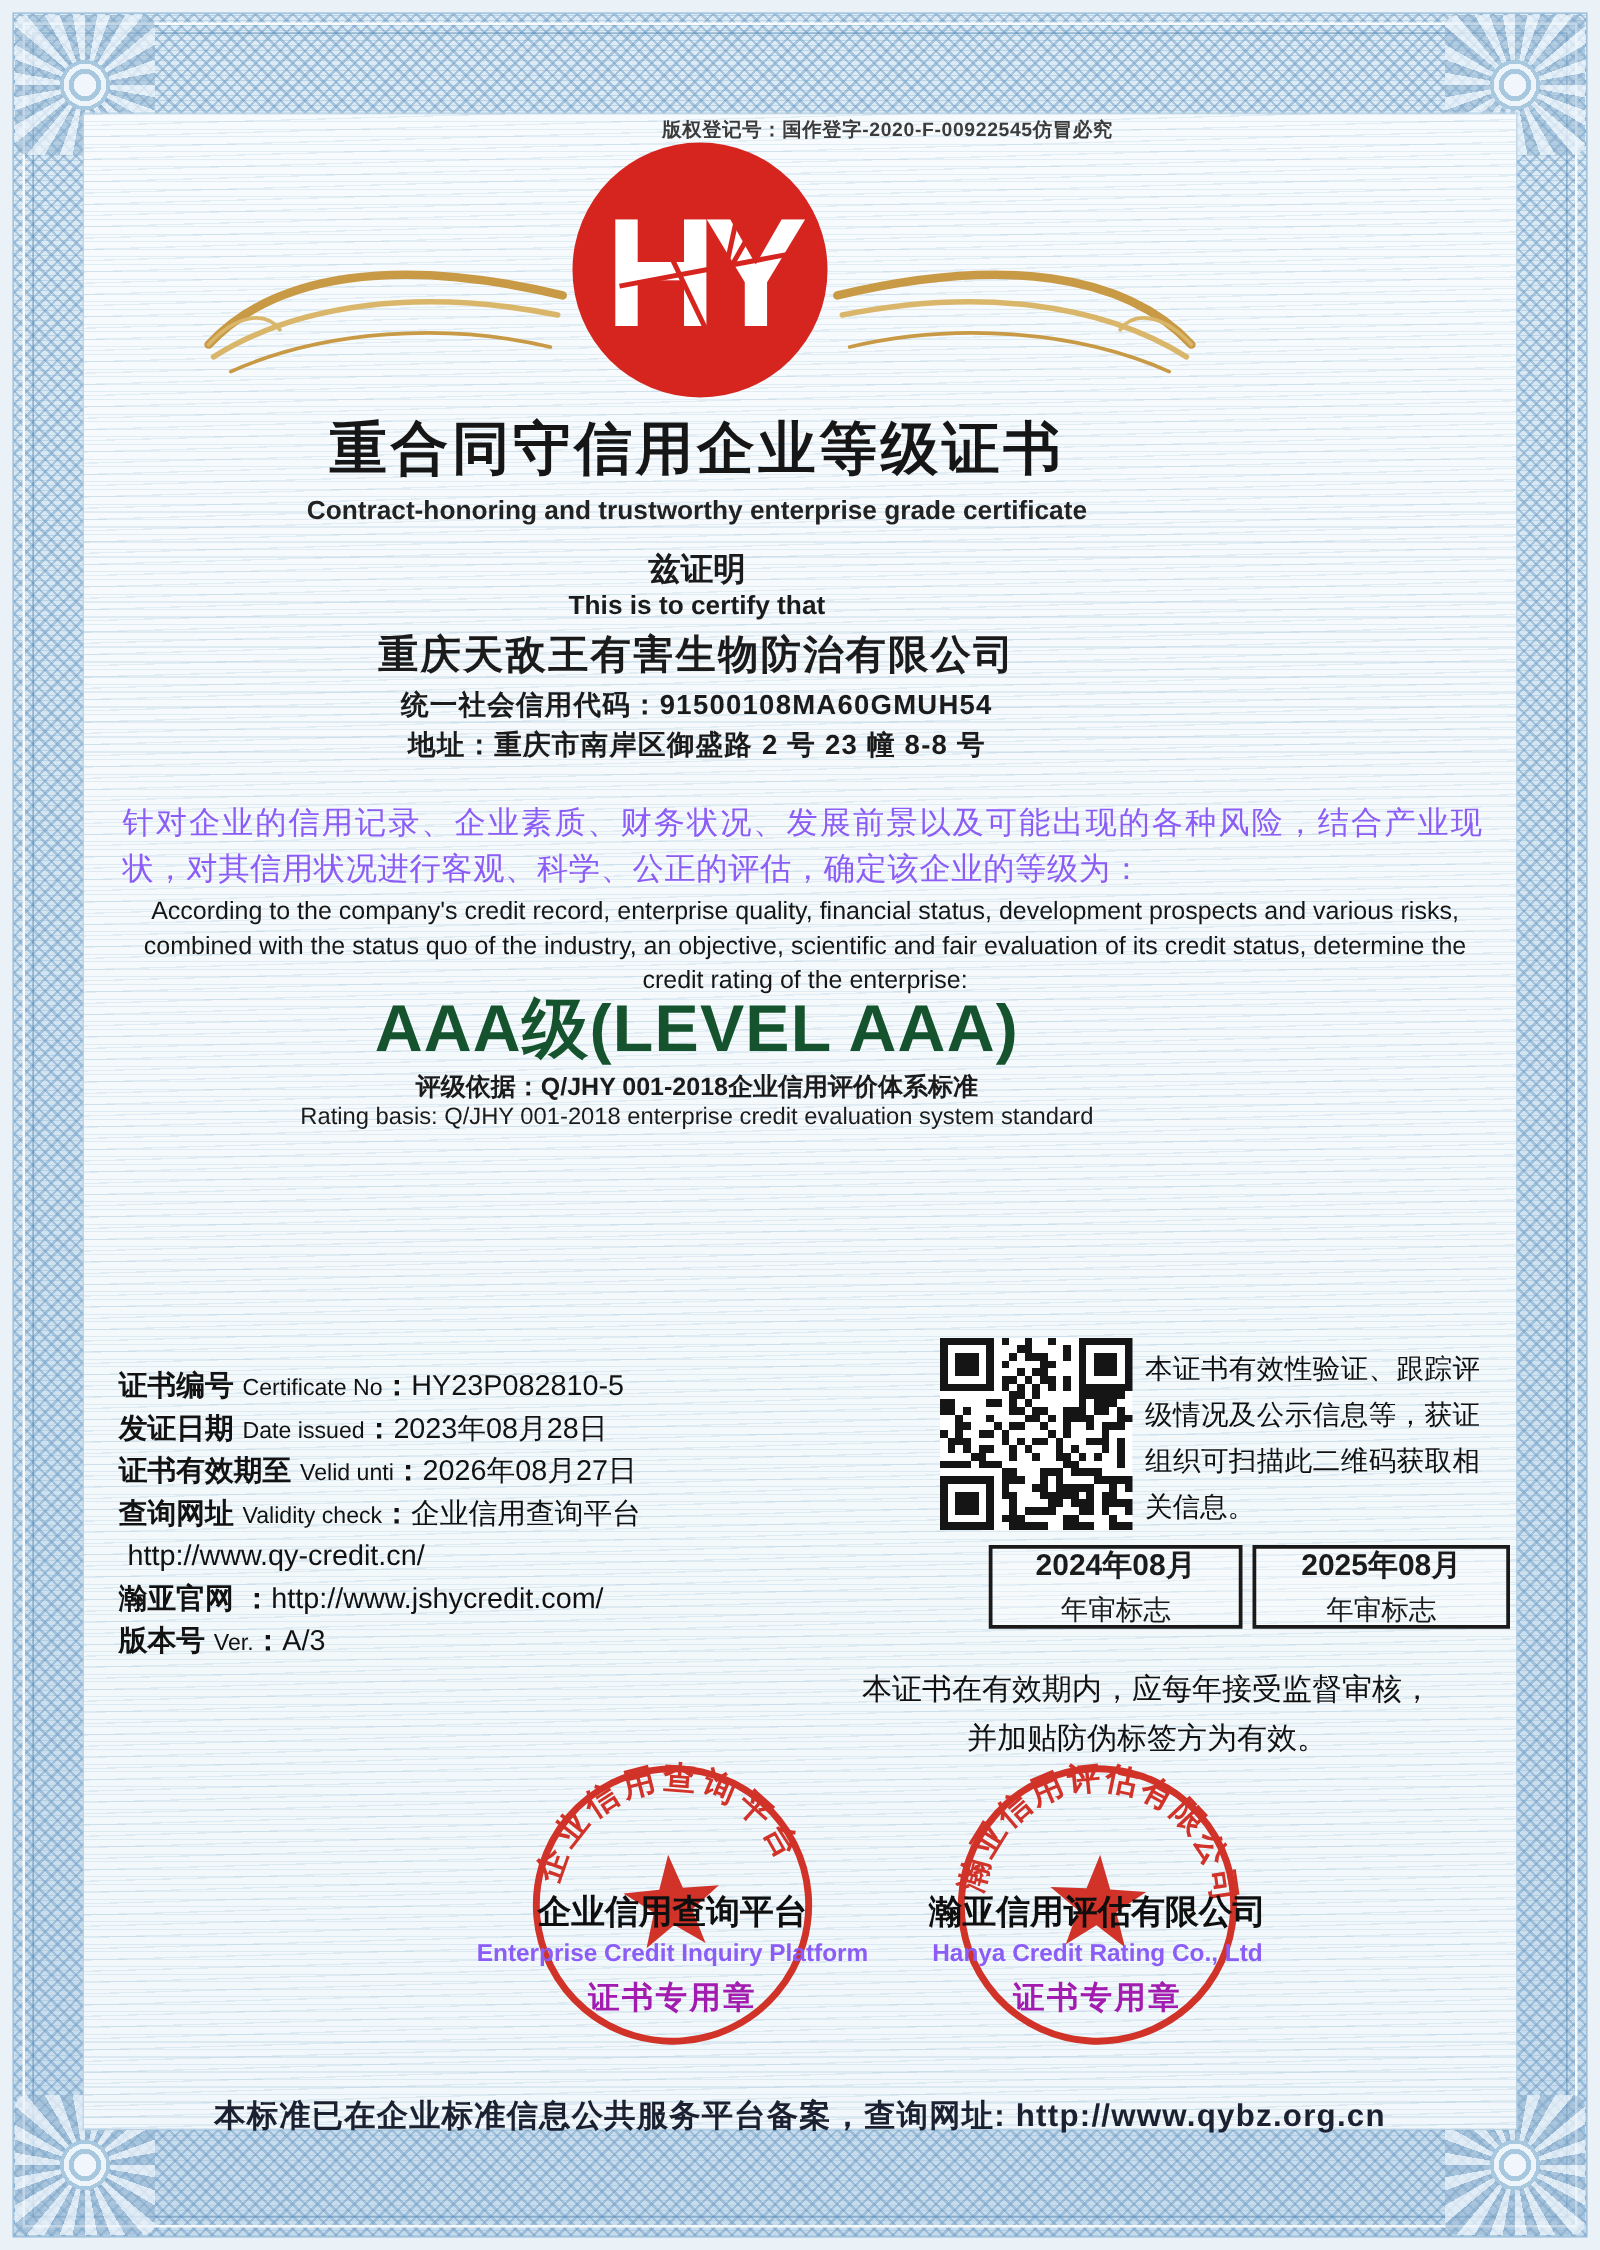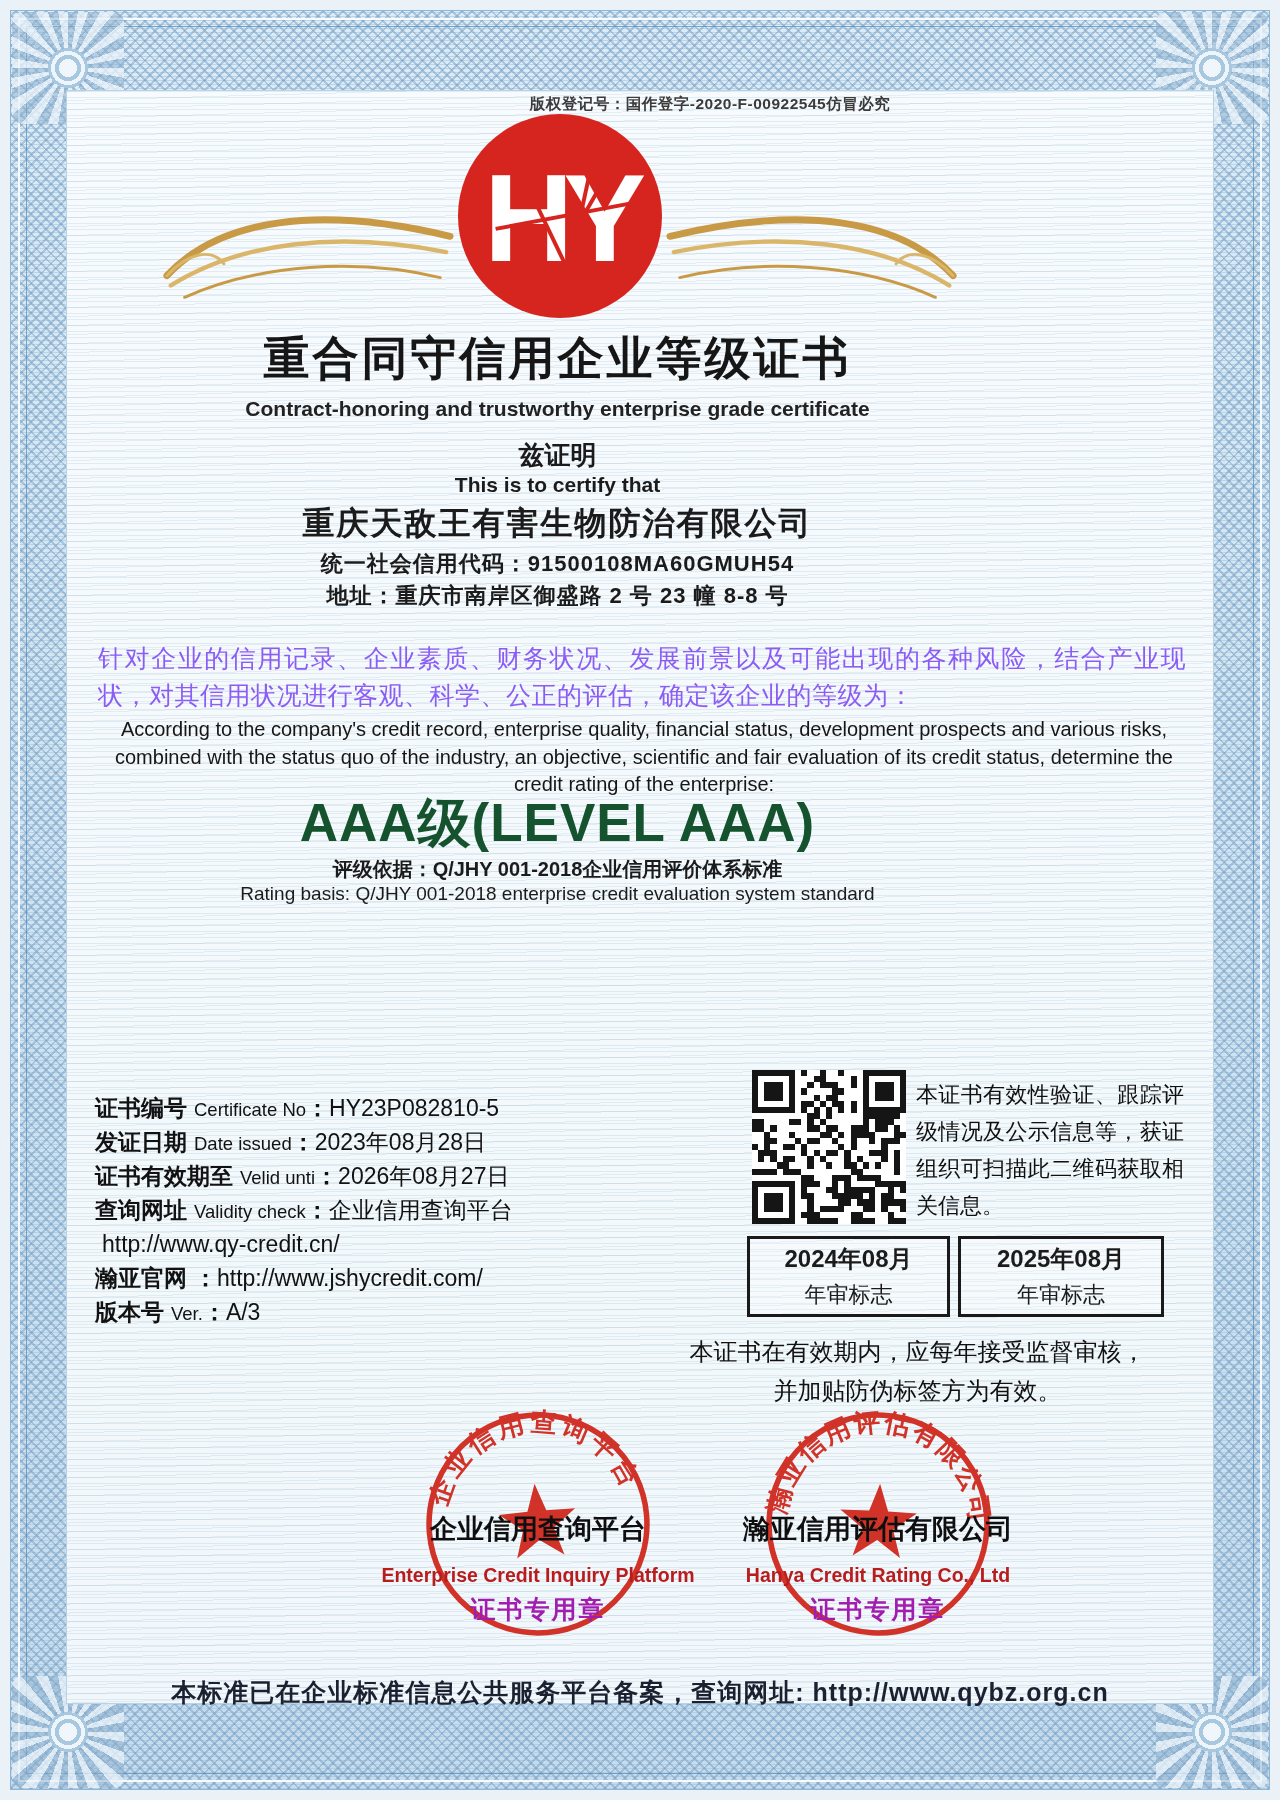--- a/index.html
+++ b/index.html
@@ -60,39 +60,39 @@
 
   .details{position:absolute;left:95px;top:1092px;font-size:23px;line-height:32px;color:#121212;}
   .dcn{font-weight:700;}
   .den{font-size:18.5px;margin-left:7px;}
   .dval{font-weight:500;}
 
   .qr{position:absolute;left:752px;top:1070px;width:154px;height:154px;}
   .qr-note{position:absolute;left:916px;top:1076px;width:268px;font-size:22px;line-height:37px;
            font-weight:500;color:#101010;text-align:justify;}
 
-  .badge{position:absolute;top:1236px;height:81px;border:3px solid #1a1a1a;
+  .badge{position:absolute;top:1236px;height:67px;border:3px solid #1a1a1a;
          display:flex;flex-direction:column;align-items:center;justify-content:center;gap:5px;
-         background:rgba(255,255,255,.25);box-sizing:border-box;}
+         background:rgba(255,255,255,.25);box-sizing:border-box;margin-left:44px;}
   .badge.b1{left:747px;width:203px;}
   .badge.b2{left:958px;width:206px;}
   .badge .m{font-size:24px;font-weight:600;}
   .badge .l{font-size:22px;font-weight:500;}
 
   .review-note{position:absolute;left:645px;top:1332px;width:545px;text-align:center;
                font-size:24px;line-height:39px;font-weight:500;color:#111;}
 
   .seal-group{position:absolute;top:1408px;width:320px;text-align:center;}
   .seal-group.left{left:378px;}
   .seal-group.right{left:718px;}
   .seal-svg{position:absolute;left:50%;top:0;width:232px;height:232px;opacity:.92;z-index:1;}
   .seal-group.left .seal-svg{transform:translateX(-50%) rotate(-5deg);}
   .seal-group.right .seal-svg{transform:translateX(-50%) rotate(3deg);}
   .org-cn{position:relative;z-index:2;margin-top:103px;font-size:27px;font-weight:800;color:#0f0f0f;}
-  .org-en{position:relative;z-index:2;margin-top:17px;font-size:19.5px;font-weight:600;color:#b91c1c;}
+  .org-en{position:relative;z-index:2;margin-top:5px;font-size:19.5px;font-weight:600;color:#8b5cf6;}
   .stamp-text{position:relative;z-index:2;margin-top:6px;font-size:25px;font-weight:700;
               color:#a21caf;letter-spacing:2px;}
 
   .footer{position:absolute;left:95px;right:95px;top:1676px;text-align:center;
           font-size:25px;font-weight:700;color:#1b2130;letter-spacing:1px;}
 </style>
 </head>
 <body>
 
 <div class="page">

